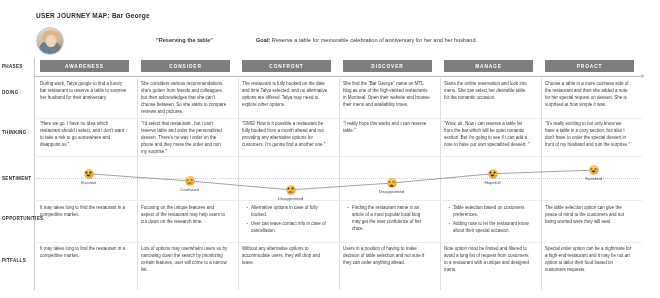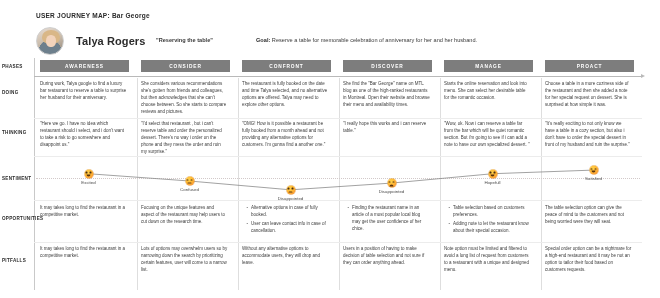--- a/index.html
+++ b/index.html
@@ -115,21 +115,20 @@
 </style>
 </head>
 <body>
 
 <div class="page">
 
   <div class="map-title">USER JOURNEY MAP: Bar George</div>
 
   <div class="persona">
     <div class="avatar"></div>
-    <div class="persona-name">Talya Rogers</div>
   </div>
   <div class="persona-quote">"Reserving the table"</div>
   <div class="persona-goal">
     <b>Goal:</b><span> Reserve a table for memorable celebration of anniversary for her and her husband.</span>
   </div>
 
   <div class="axis-v"></div>
   <div class="axis-h"></div>
 
   <div id="rowlabels">

